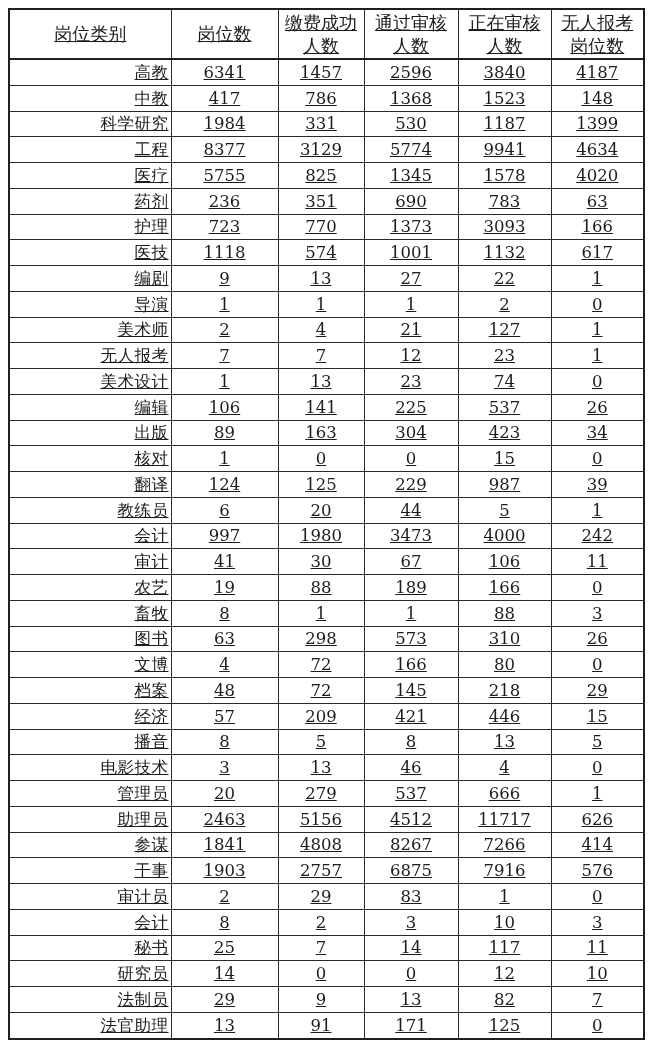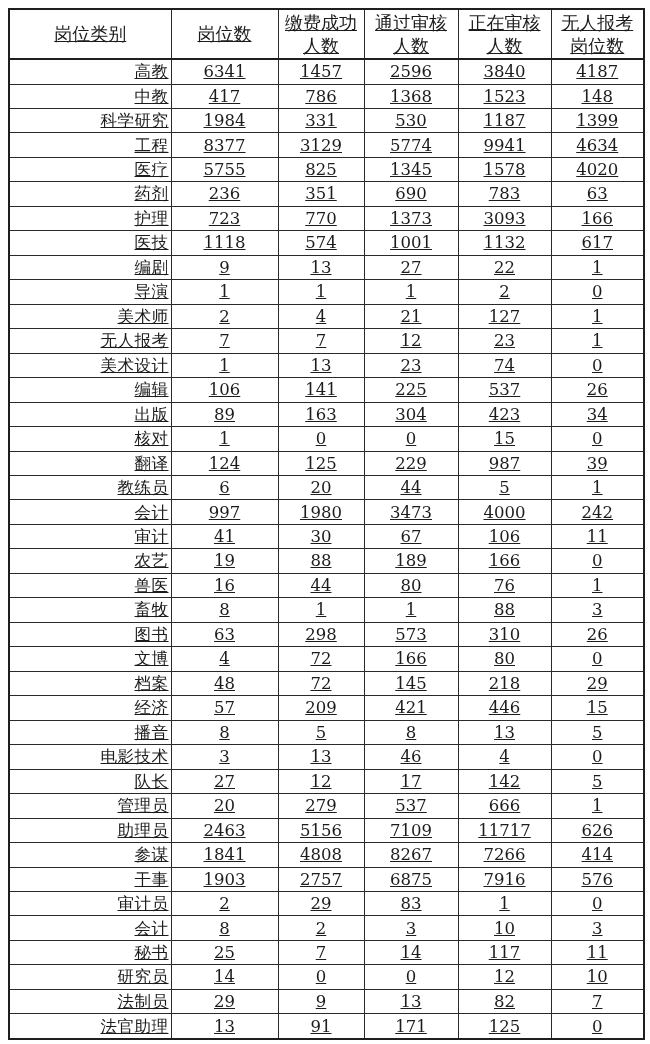--- a/index.html
+++ b/index.html
@@ -242,28 +242,20 @@
         </tr>
         <tr>
           <td class="cat">农艺</td>
           <td>19</td>
           <td>88</td>
           <td>189</td>
           <td>166</td>
           <td>0</td>
         </tr>
         <tr>
-          <td class="cat">兽医</td>
-          <td>16</td>
-          <td>44</td>
-          <td>80</td>
-          <td>76</td>
-          <td>1</td>
-        </tr>
-        <tr>
           <td class="cat">畜牧</td>
           <td>8</td>
           <td>1</td>
           <td>1</td>
           <td>88</td>
           <td>3</td>
         </tr>
         <tr>
           <td class="cat">图书</td>
           <td>63</td>
@@ -306,40 +298,32 @@
         </tr>
         <tr>
           <td class="cat">电影技术</td>
           <td>3</td>
           <td>13</td>
           <td>46</td>
           <td>4</td>
           <td>0</td>
         </tr>
         <tr>
-          <td class="cat">队长</td>
-          <td>27</td>
-          <td>12</td>
-          <td>17</td>
-          <td>142</td>
-          <td>5</td>
-        </tr>
-        <tr>
           <td class="cat">管理员</td>
           <td>20</td>
           <td>279</td>
           <td>537</td>
           <td>666</td>
           <td>1</td>
         </tr>
         <tr>
           <td class="cat">助理员</td>
           <td>2463</td>
           <td>5156</td>
-          <td>7109</td>
+          <td>4512</td>
           <td>11717</td>
           <td>626</td>
         </tr>
         <tr>
           <td class="cat">参谋</td>
           <td>1841</td>
           <td>4808</td>
           <td>8267</td>
           <td>7266</td>
           <td>414</td>

